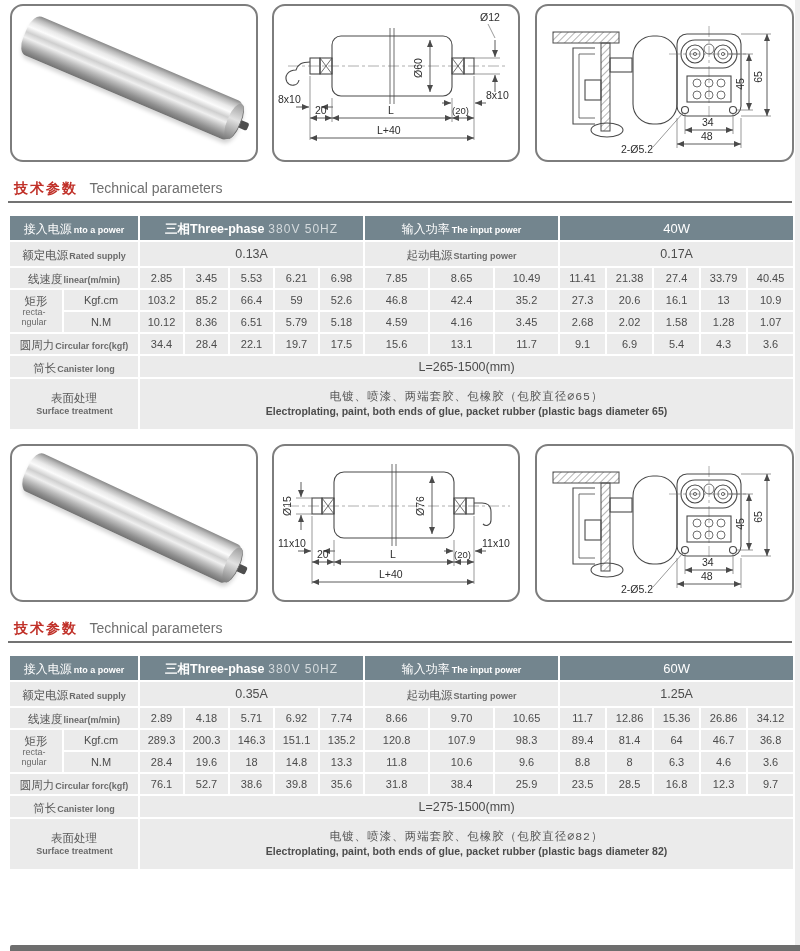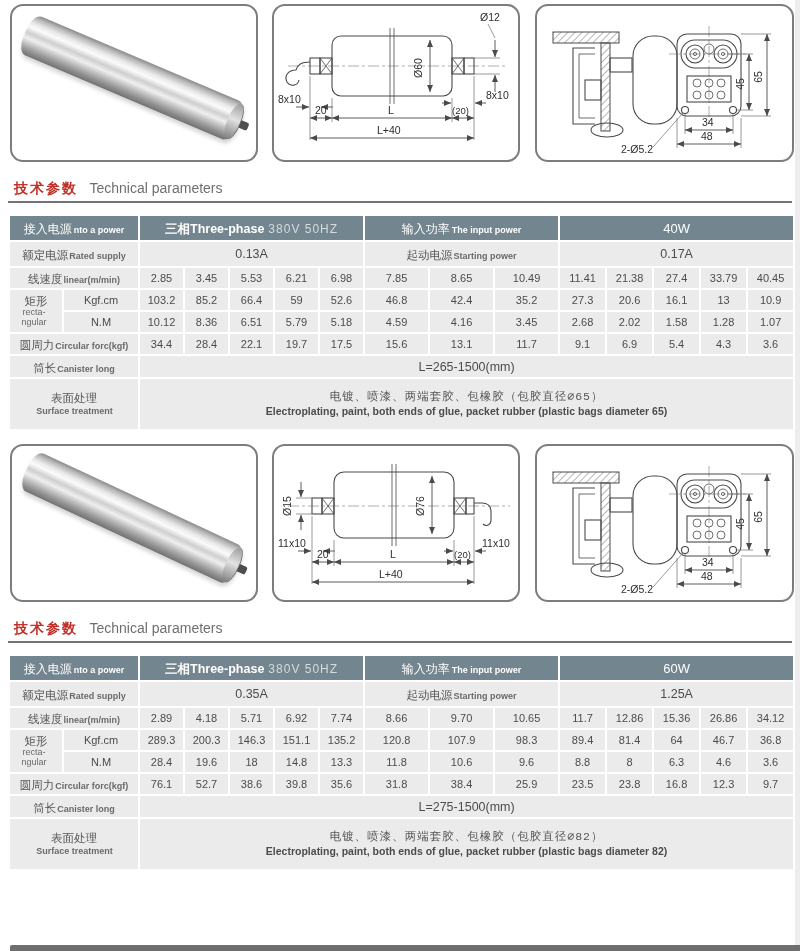--- a/index.html
+++ b/index.html
@@ -549,21 +549,21 @@
         <td colspan="2" class="lbl"><span class="cnl">圆周力</span><span class="enl">Circular forc(kgf)</span></td>
       <td class="v">76.1</td>
             <td class="v">52.7</td>
             <td class="v">38.6</td>
             <td class="v">39.8</td>
             <td class="v">35.6</td>
             <td class="v">31.8</td>
             <td class="v">38.4</td>
             <td class="v">25.9</td>
             <td class="v">23.5</td>
-            <td class="v">23.8</td>
+            <td class="v">28.5</td>
             <td class="v">16.8</td>
             <td class="v">12.3</td>
             <td class="v">9.7</td>
           </tr>
       <tr class="r-can">
         <td colspan="2" class="lbl"><span class="cnl">筒长</span><span class="enl">Canister long</span></td>
         <td colspan="13" class="bigv">L=275-1500(mm)</td>
       </tr>
       <tr class="r-surf">
         <td colspan="2" class="lbl">

